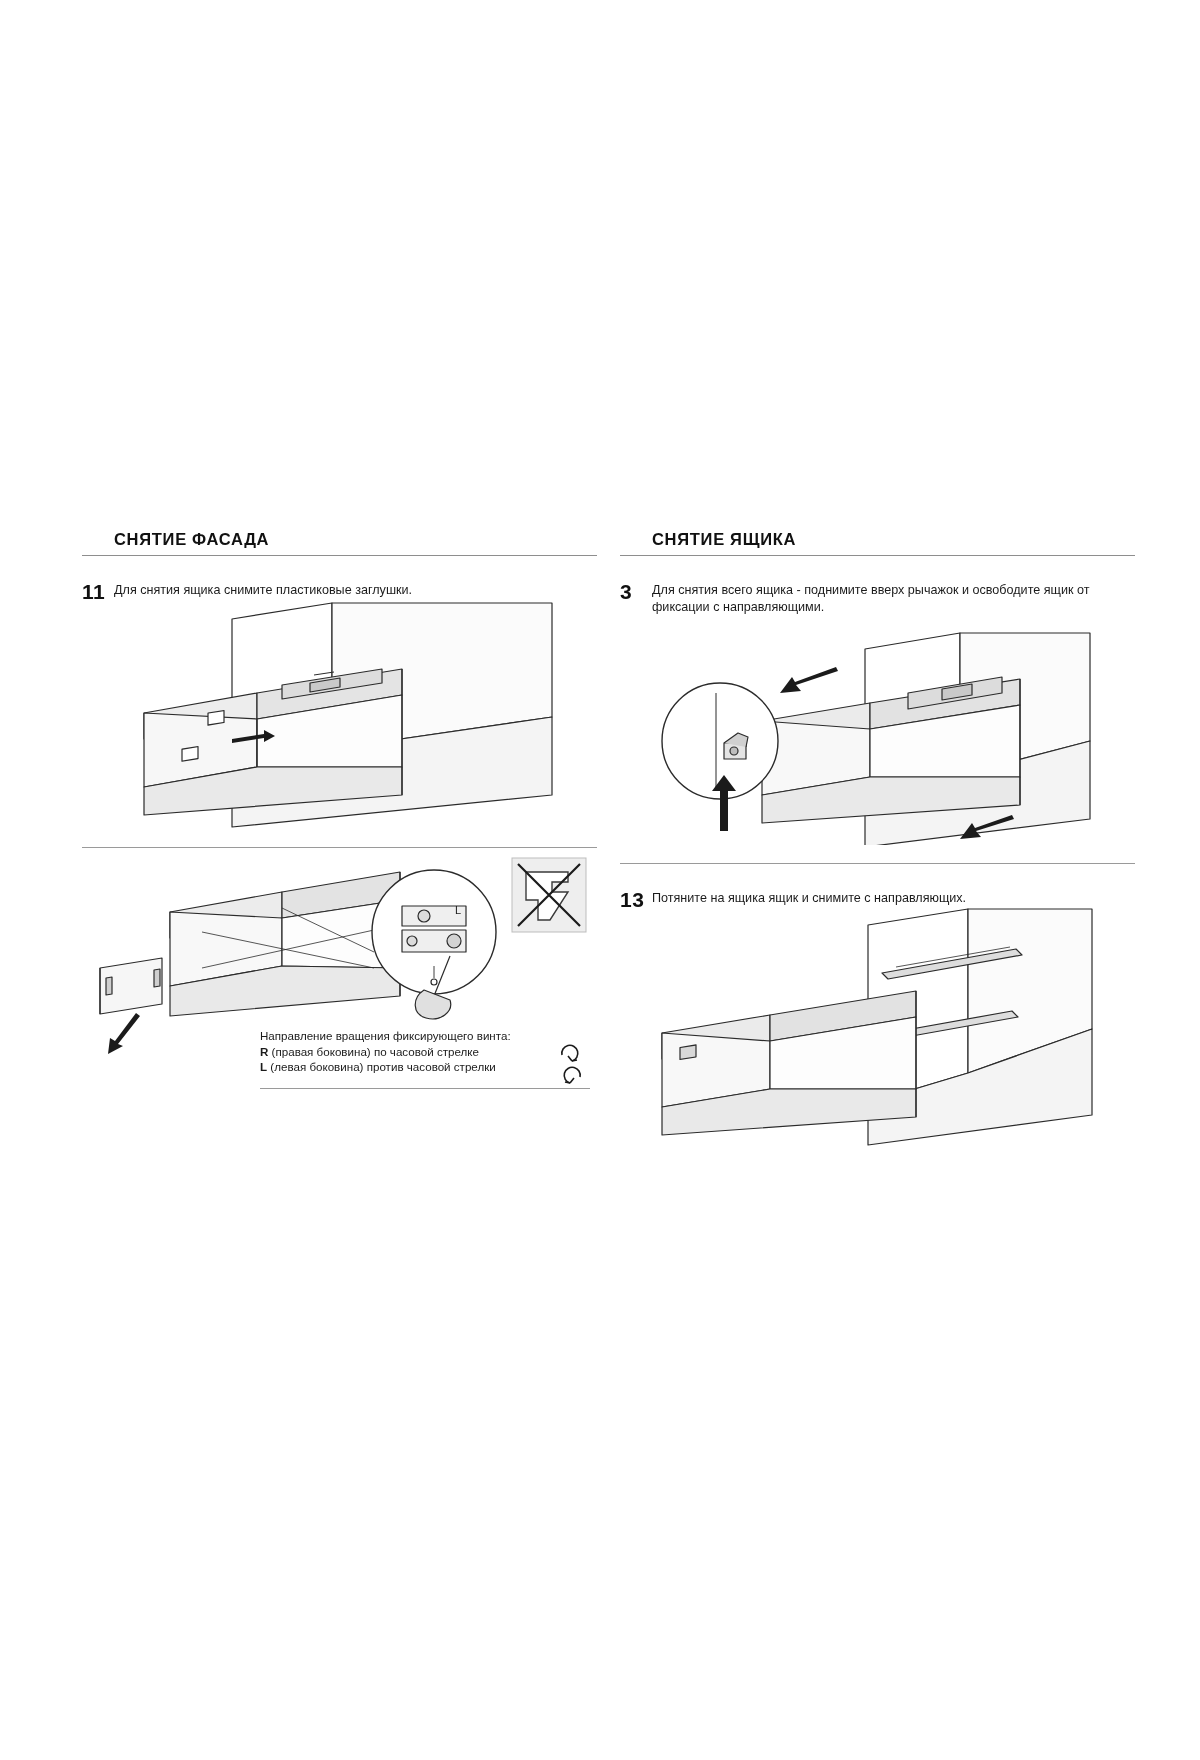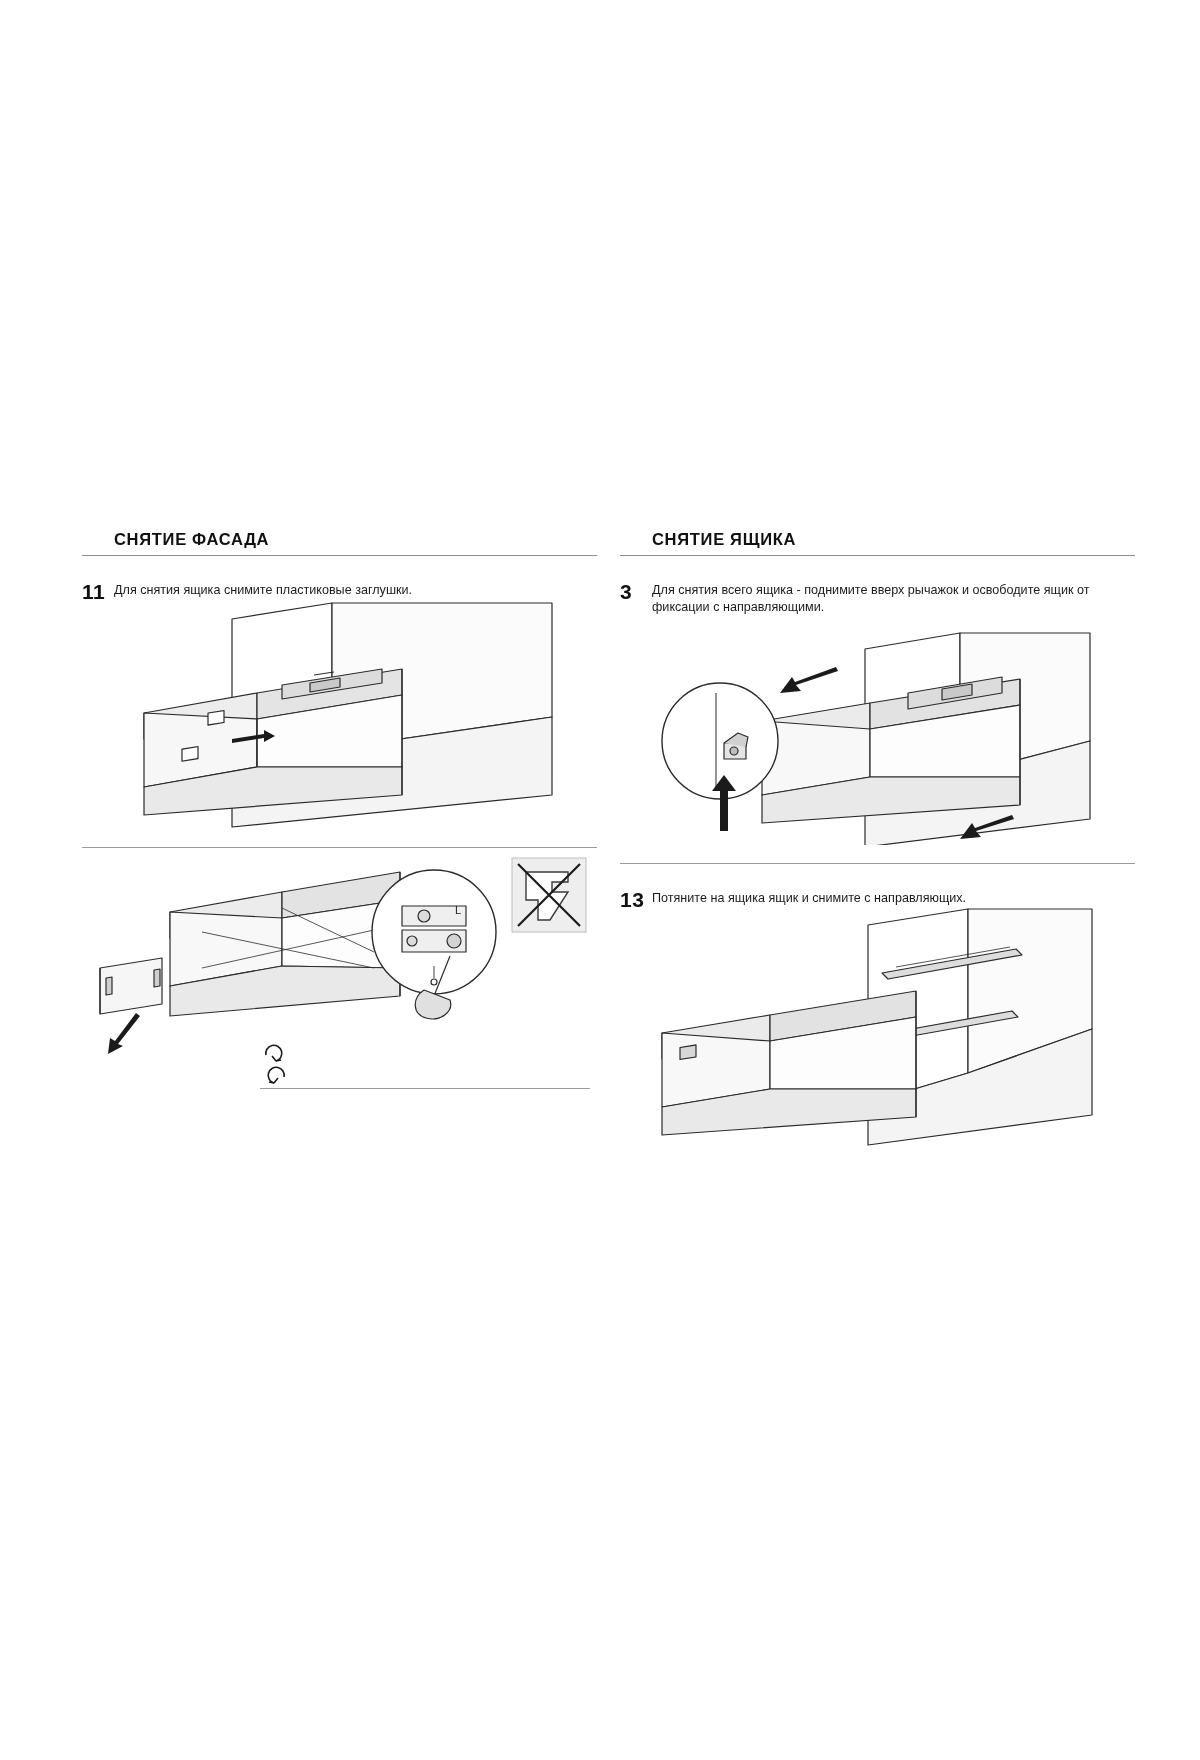--- a/index.html
+++ b/index.html
@@ -194,20 +194,31 @@
           <g>
             <rect x="430" y="10" width="74" height="74" fill="#eeeeee" stroke="#bdbdbd" stroke-width="1"></rect>
             <path d="M444 24 L486 24 L486 34 L470 34 L470 44 L486 44 L468 72 L456 72 L456 52 L444 52 Z" fill="#ffffff" stroke="#3a3a3a" stroke-width="1.4"></path>
             <path d="M436 16 L498 78 M498 16 L436 78" stroke="#1b1b1b" stroke-width="2.2"></path>
           </g>
         </svg>
       </div>
 
       <div class="legend">
         <div class="legend-row">
+          <div class="legend-txt">
+            <div>Направление вращения фиксирующего винта:</div>
+            <div>
+              <b>R</b>
+              <span>(правая боковина) по часовой стрелке</span>
+            </div>
+            <div>
+              <b>L</b>
+              <span>(левая боковина) против часовой стрелки</span>
+            </div>
+          </div>
           <div class="legend-icons">
             <svg width="30" height="44" viewBox="0 0 30 44">
               <g fill="none" stroke="#1b1b1b" stroke-width="1.6">
                 <path d="M6 13 A8 8 0 1 1 16 19"></path>
                 <path d="M16 19 L12 14 M16 19 L21 18"></path>
               </g>
               <g fill="none" stroke="#1b1b1b" stroke-width="1.6">
                 <path d="M24 35 A8 8 0 1 0 14 41"></path>
                 <path d="M14 41 L18 36 M14 41 L9 40"></path>
               </g>

